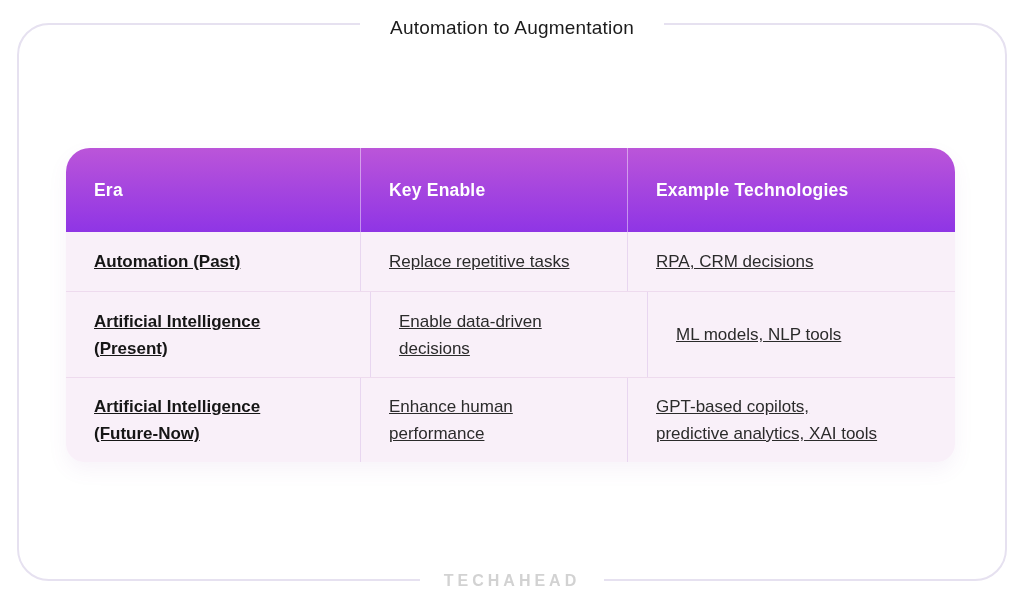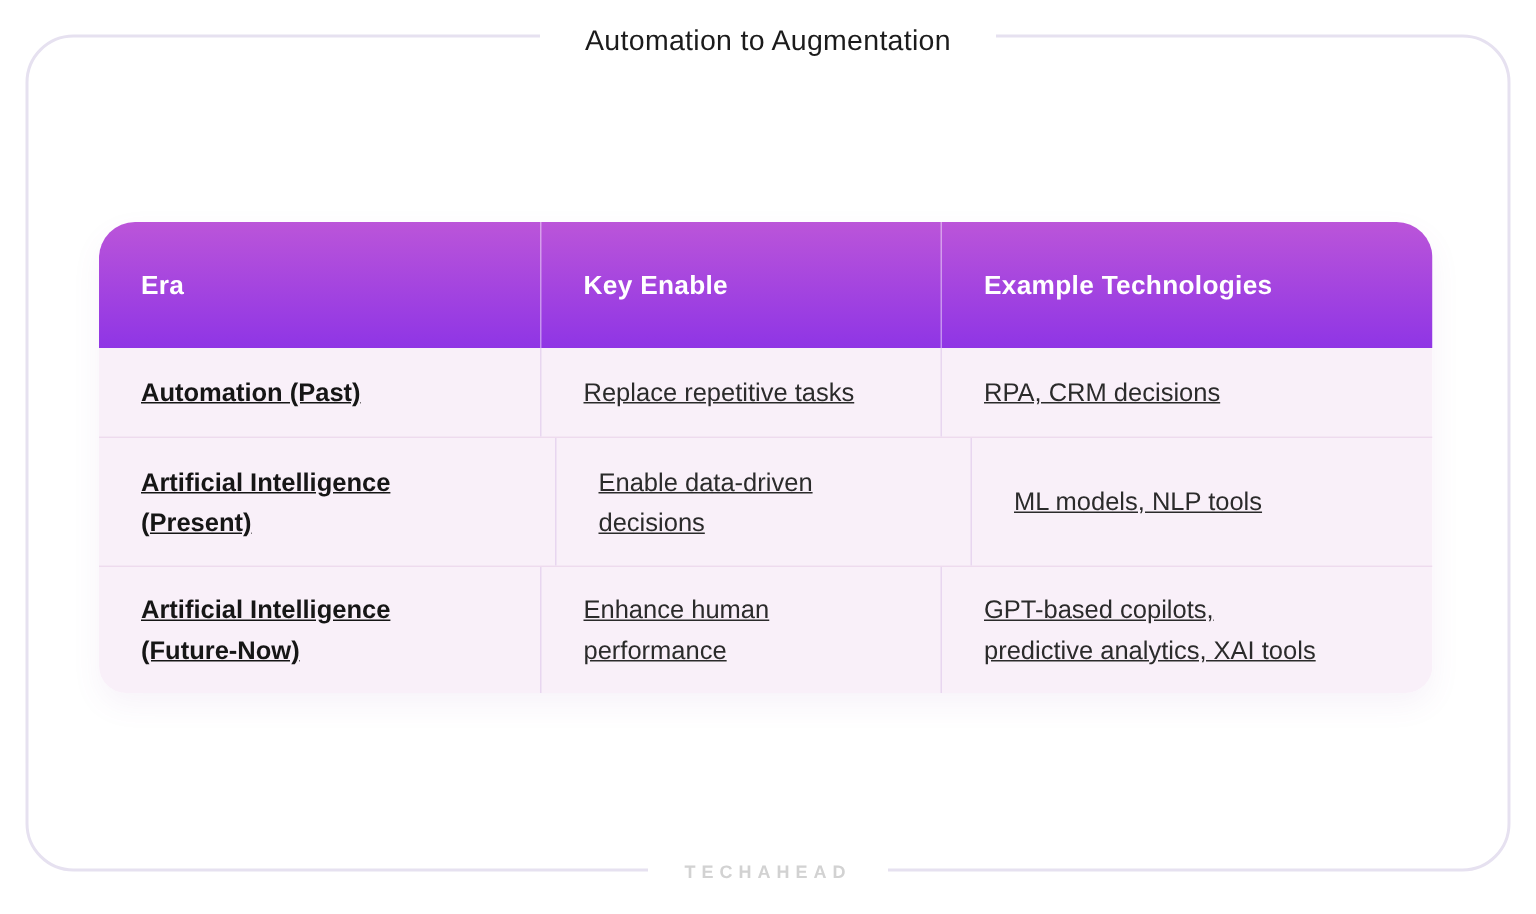--- a/index.html
+++ b/index.html
@@ -98,21 +98,21 @@
     top: 570px;
     left: 0;
     width: 100%;
     text-align: center;
     z-index: 3;
   }
   .watermark-wrap span {
     display: inline-block;
     background: #ffffff;
     padding: 0 24px;
-    font-size: 12px;
+    font-size: 16px;
     line-height: 22px;
     font-weight: bold;
     letter-spacing: 4px;
     color: var(--watermark-color, #d2d2d2);
   }
 </style>
 </head>
 <body>
 
 <div class="stage">

